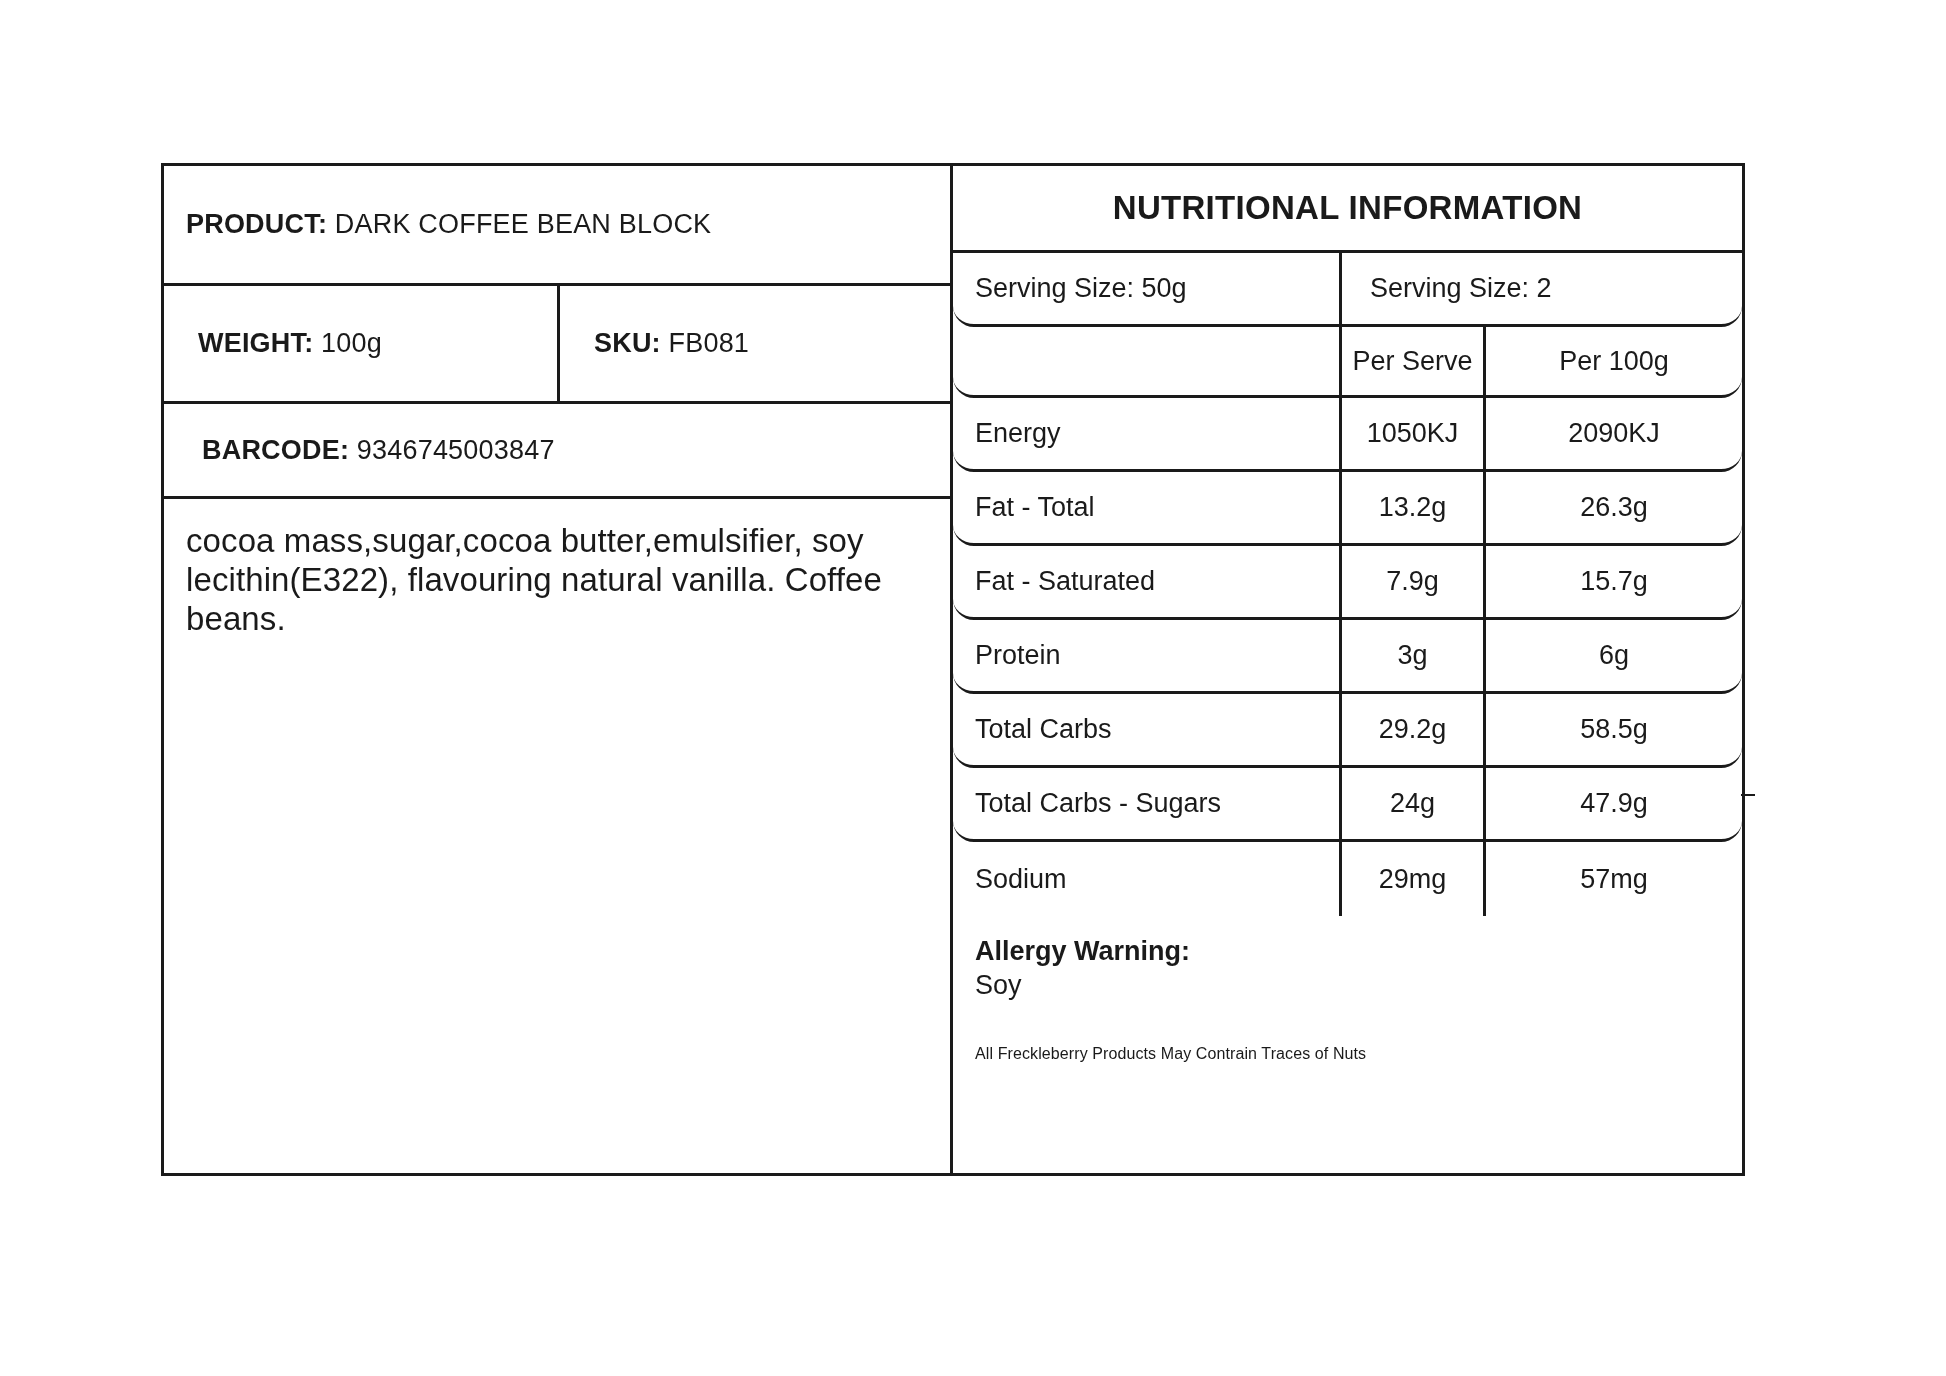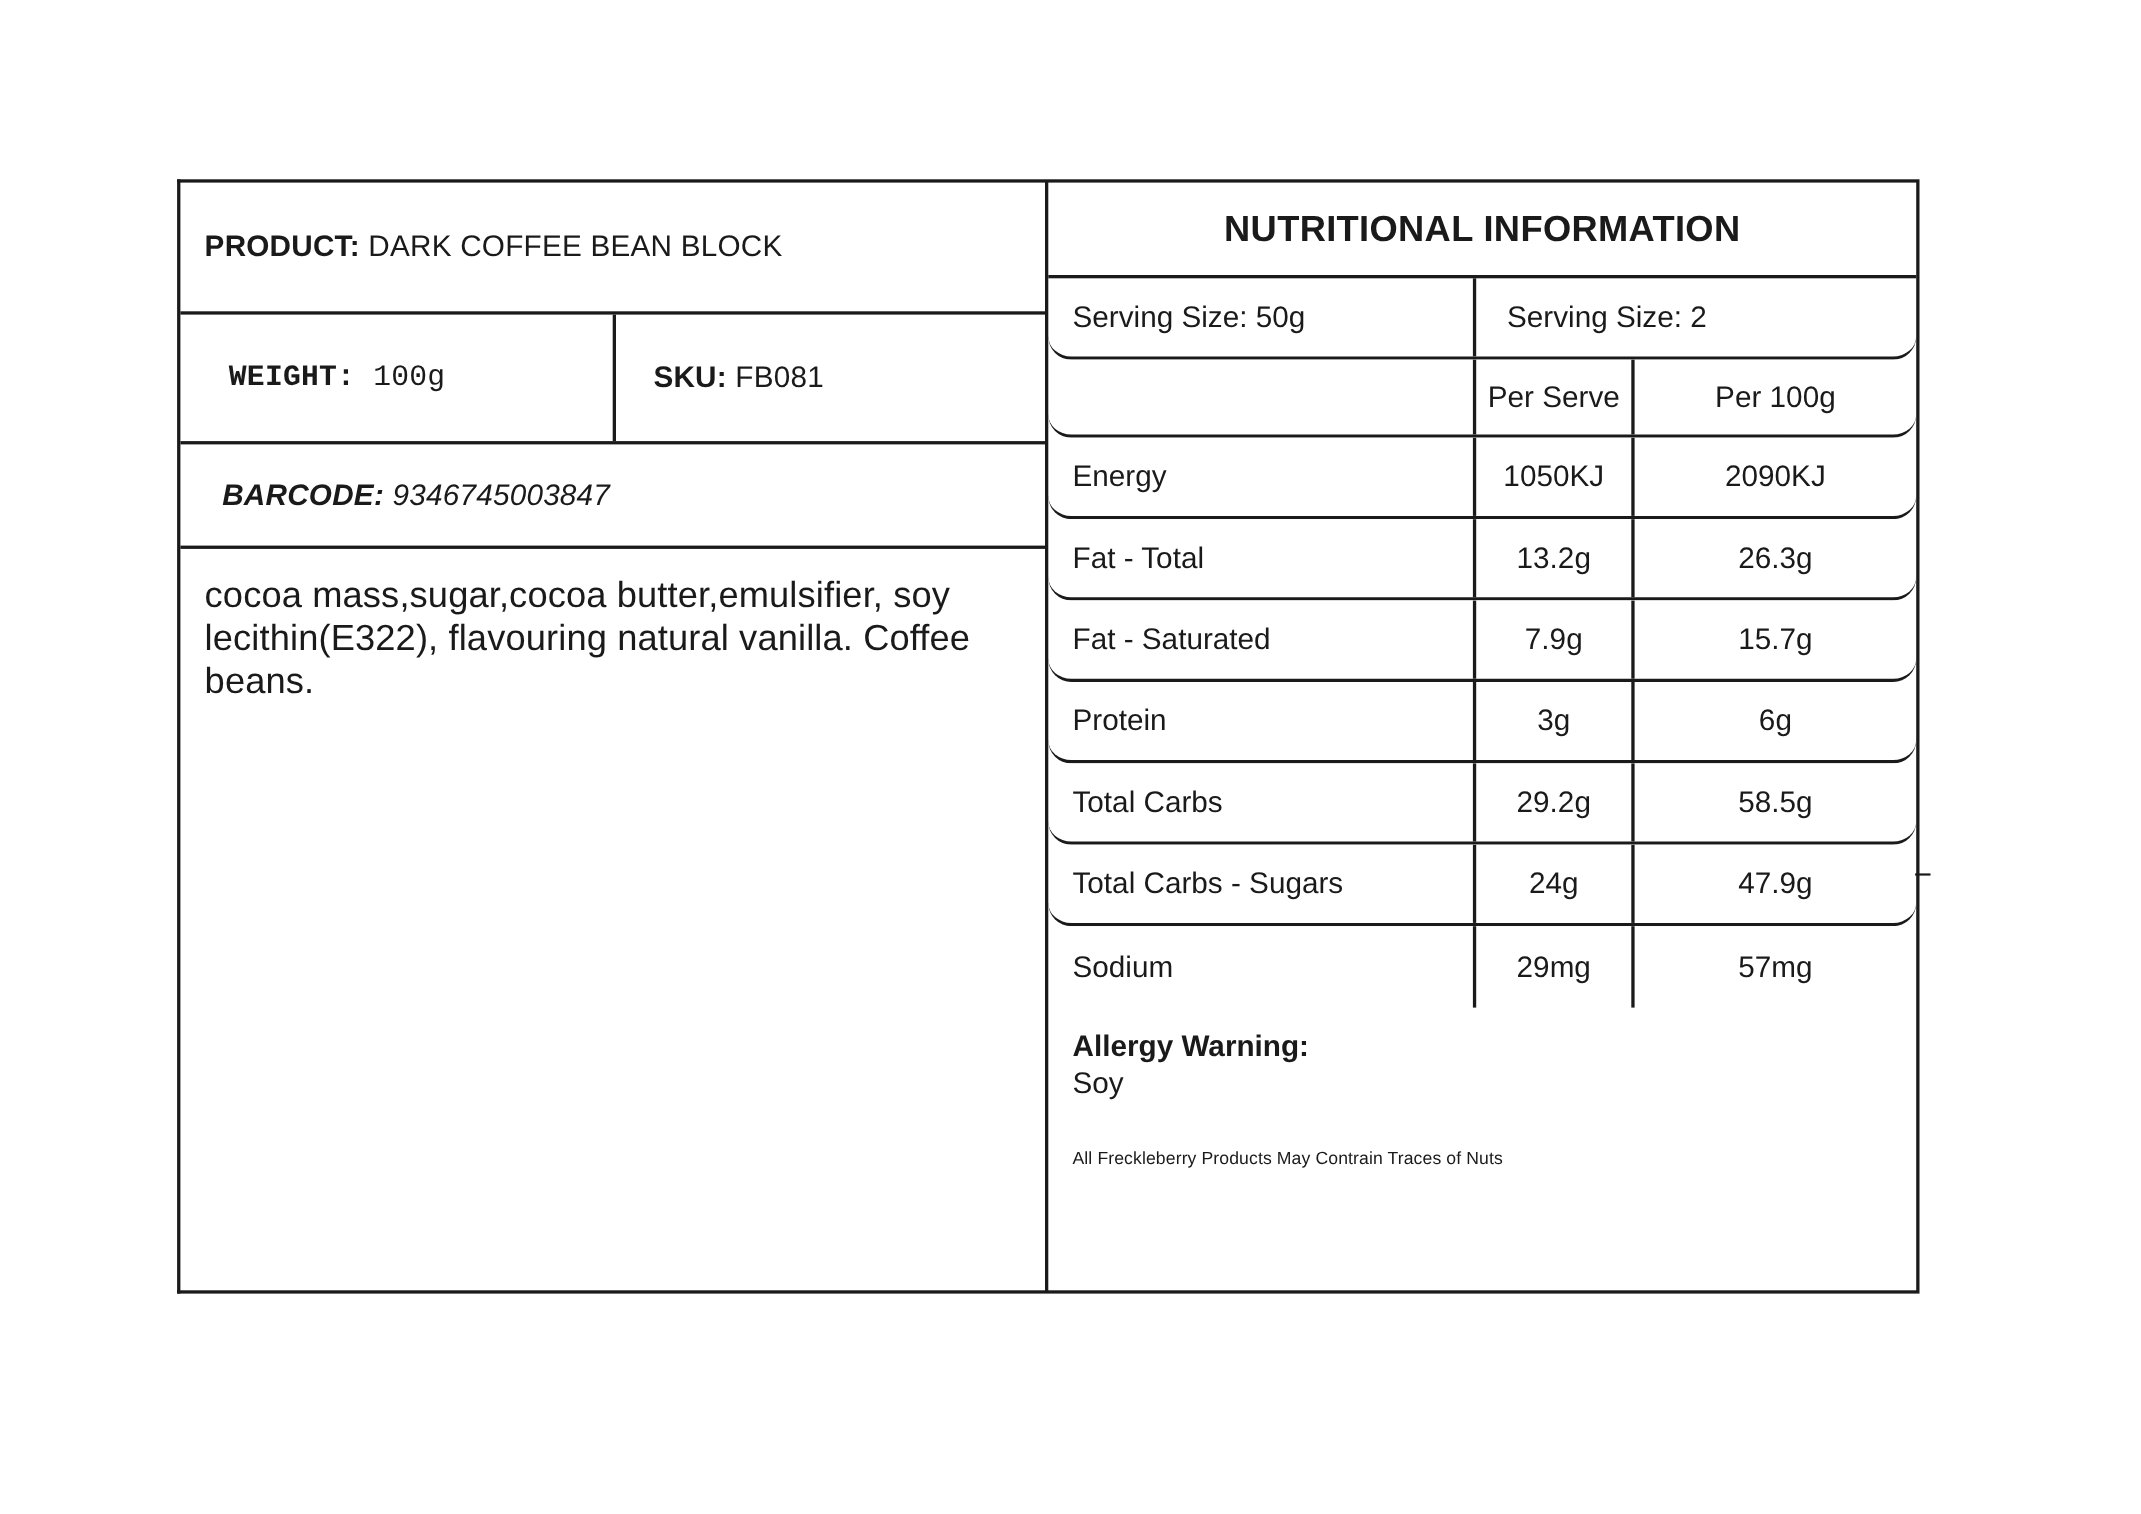--- a/index.html
+++ b/index.html
@@ -50,38 +50,36 @@
     box-sizing: border-box;
     border-bottom: 3px solid #1a1a1a;
     display: flex;
   }
   .cell-weight {
     width: 396px;
     box-sizing: border-box;
     border-right: 3px solid #1a1a1a;
     display: flex;
     align-items: center;
-    padding-left: 44px;
-    font-family: Liberation Mono, monospace;
+    padding-left: 34px;
   }
   .cell-sku {
     flex: 1;
     display: flex;
     align-items: center;
     padding-left: 34px;
   }
 
   .row-barcode {
     height: 95px;
     box-sizing: border-box;
     border-bottom: 3px solid #1a1a1a;
     display: flex;
     align-items: center;
     padding-left: 38px;
-    font-style: italic;
   }
 
   .row-ingredients {
     flex: 1;
     padding: 22px 30px 0 22px;
   }
 
   .fieldline {
     font-size: 27px;
     letter-spacing: 0.2px;

